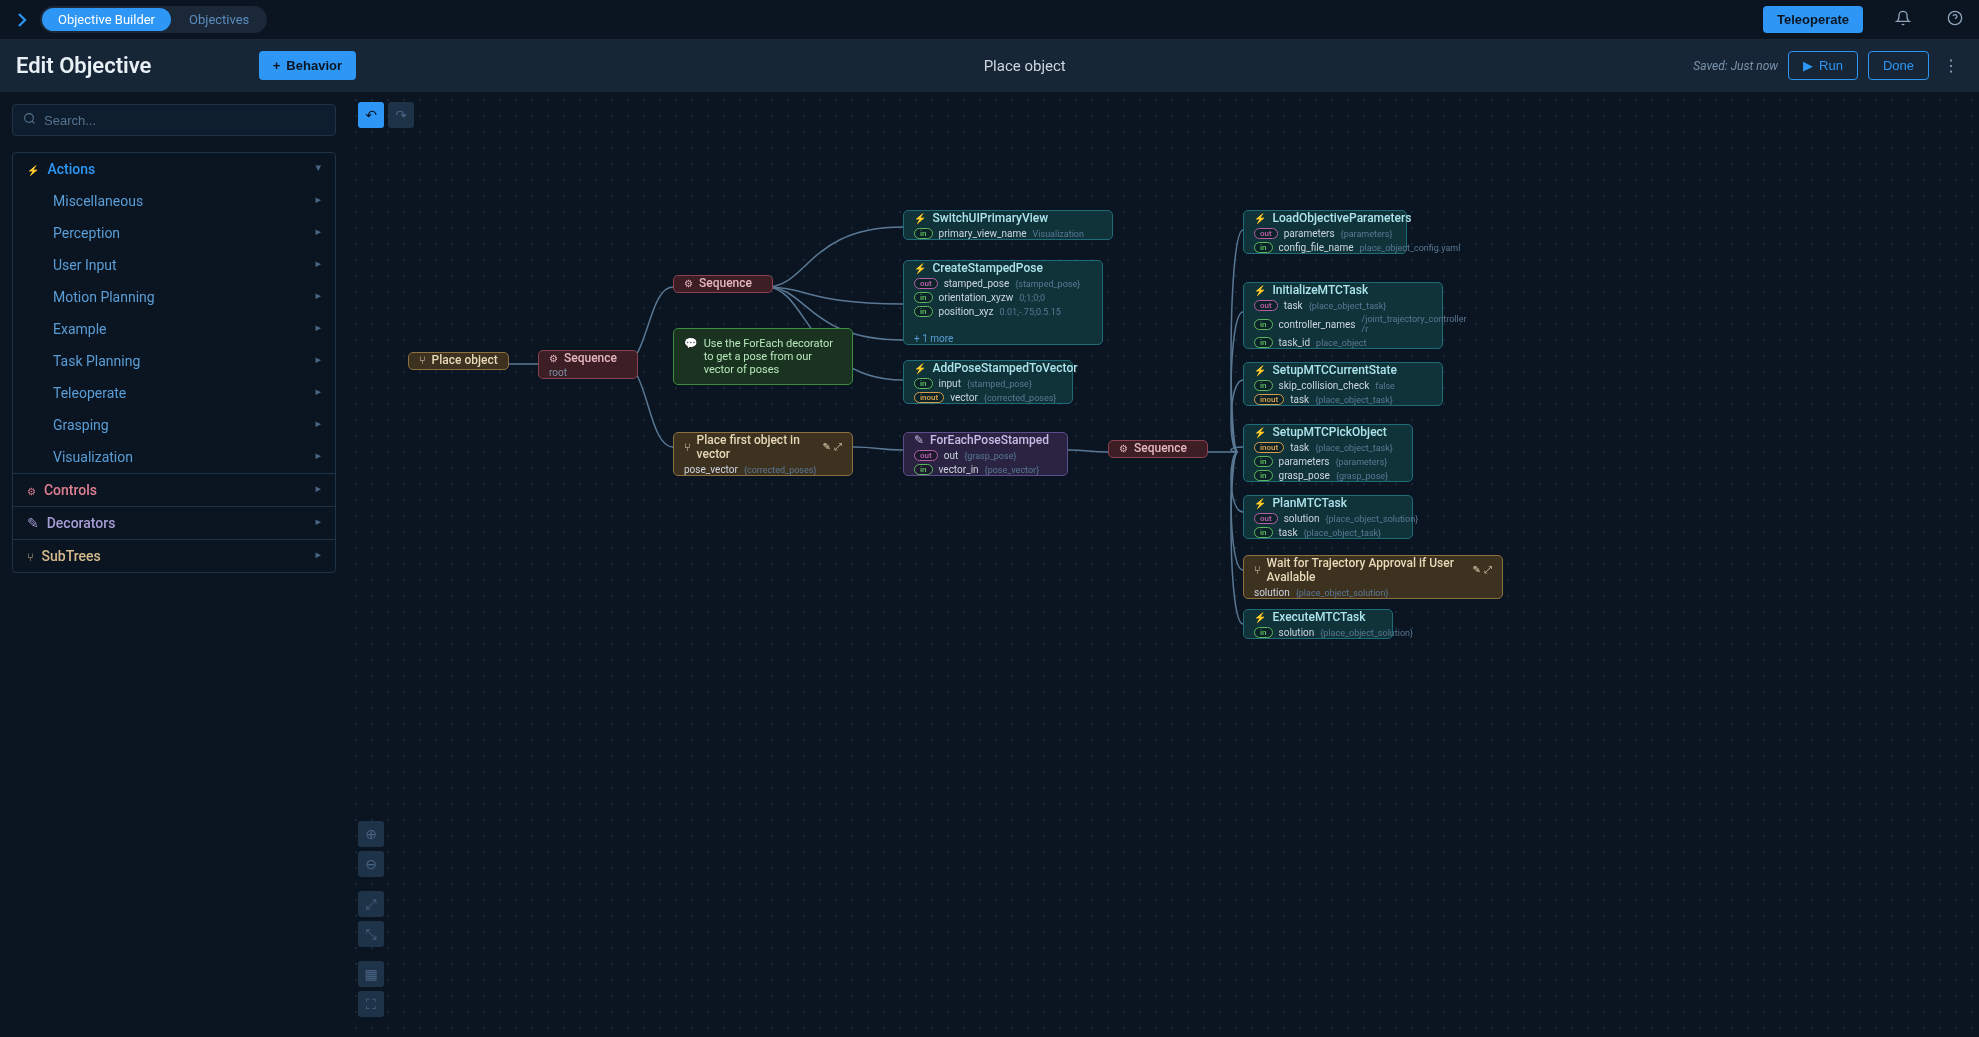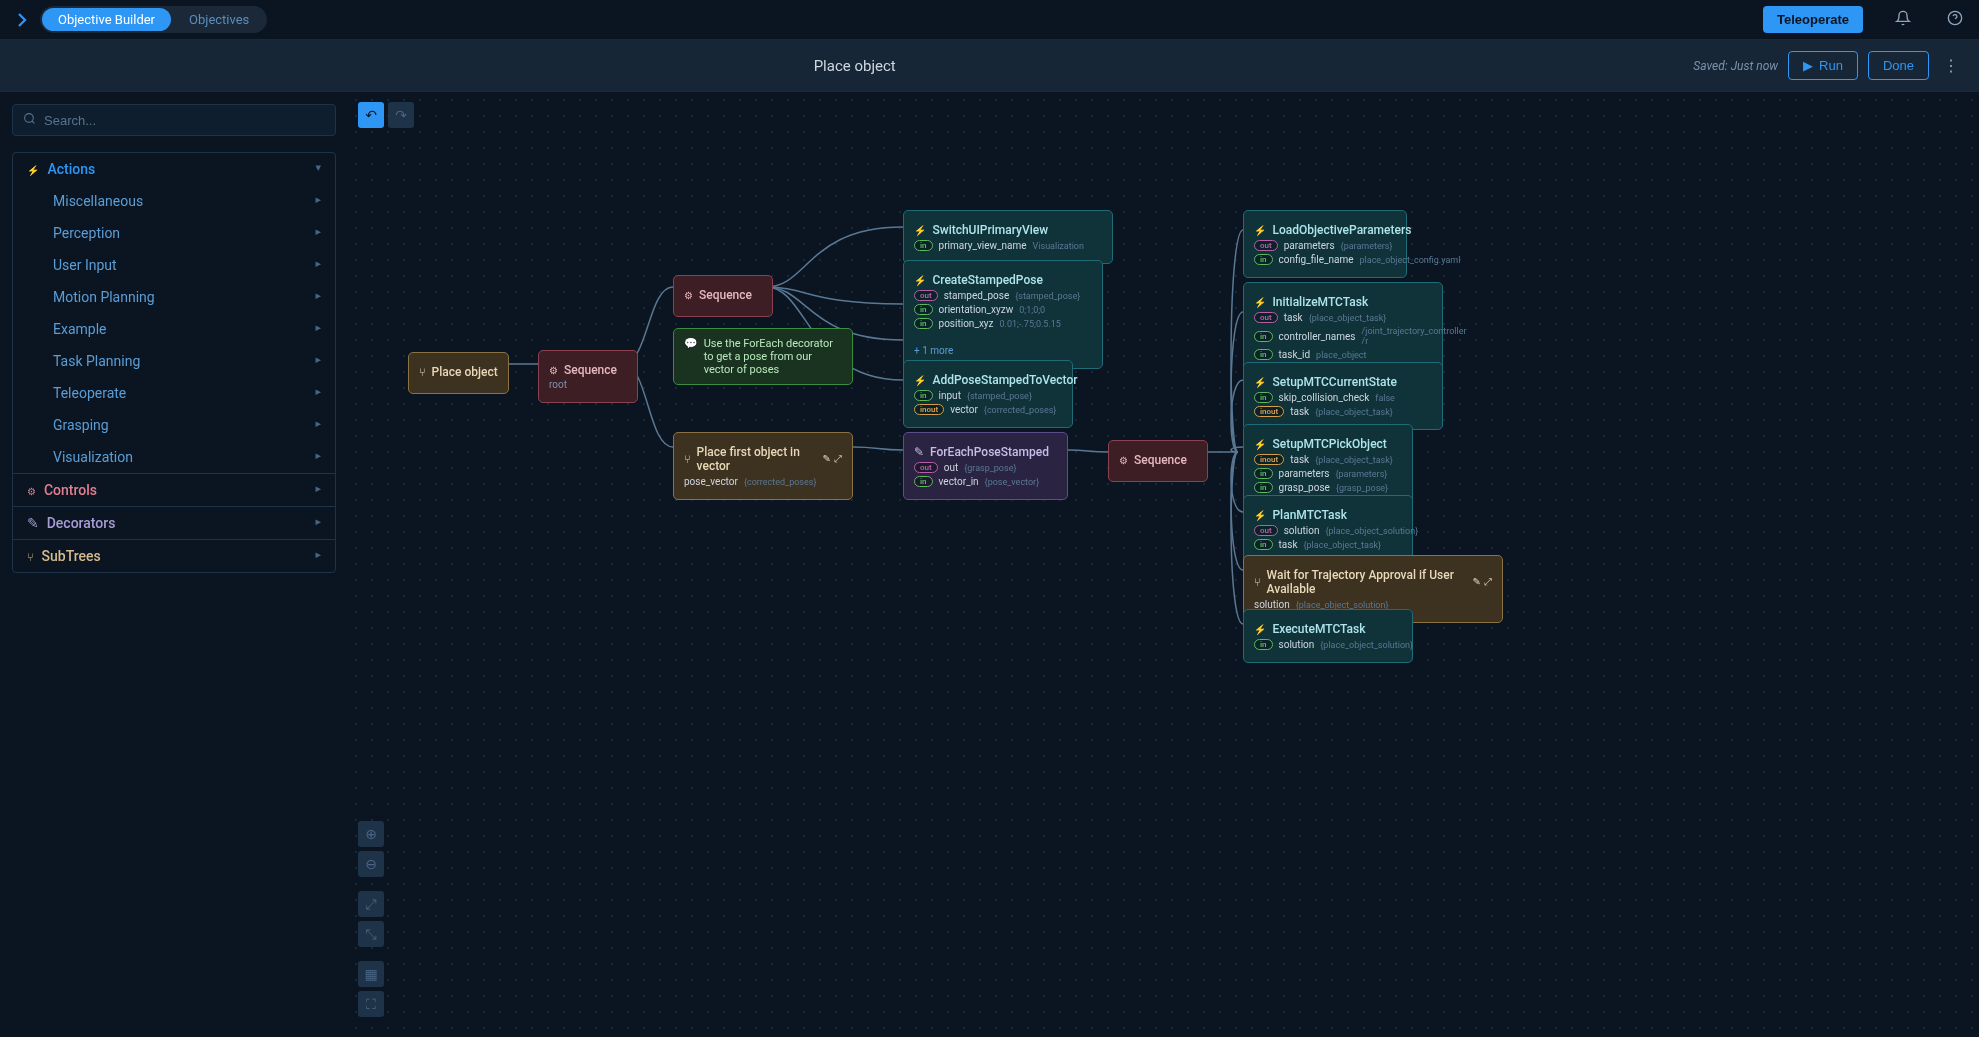--- a/index.html
+++ b/index.html
@@ -41,21 +41,21 @@
 .tree-item.subtrees { color: #d6bb8c; }
 .tree-left { display: flex; align-items: center; gap: 8px; }
 .chevron { color: #4a6585; font-size: 11px; }
 
 .canvas { flex: 1; position: relative; background: #0a1521; background-image: radial-gradient(circle, #1a2838 1px, transparent 1px); background-size: 16px 16px; overflow: hidden; }
 .canvas-tools-top { position: absolute; top: 10px; left: 10px; display: flex; gap: 4px; }
 .tool-btn { width: 26px; height: 26px; background: #2e96f5; border: none; border-radius: 3px; color: #0a1521; cursor: pointer; display: flex; align-items: center; justify-content: center; font-size: 14px; }
 .tool-btn.disabled { background: #1e3348; color: #4a6585; }
 .canvas-tools-left { position: absolute; bottom: 20px; left: 10px; display: flex; flex-direction: column; gap: 4px; }
 
-.node { position: absolute; border-radius: 5px; padding: 12px 10px; font-size: 12px; min-width: 100px; }
+.node { position: absolute; border-radius: 5px; padding: 0 10px; font-size: 12px; min-width: 100px; }
 .node-header { display: flex; align-items: center; gap: 6px; font-weight: 500; margin-bottom: 2px; }
 .node-sub { font-size: 10px; color: #7a93ac; }
 
 .node.subtree { background: #3d3120; border: 1px solid #8c7141; color: #e8d9b8; }
 .node.sequence { background: #3d1e24; border: 1px solid #8c4151; color: #e8b8c1; }
 .node.action { background: #10333a; border: 1px solid #1f6c78; color: #aee5ec; }
 .node.decorator { background: #2a2442; border: 1px solid #5d4d8c; color: #c8bce8; }
 .node.comment { background: #1a3320; border: 1px solid #3c8c41; color: #b8e8bc; font-size: 11px; padding: 8px 10px; width: 180px; }
 
 .port-row { display: flex; align-items: center; gap: 6px; font-size: 10px; margin-top: 3px; }
@@ -101,20 +101,27 @@
     <button class="icon-btn">
       <svg width="16" height="16" viewBox="0 0 24 24" fill="none" stroke="currentColor" stroke-width="2">
           <circle cx="12" cy="12" r="10"></circle>
           <path d="M9.09 9a3 3 0 0 1 5.83 1c0 2-3 3-3 3M12 17h.01"></path>
         </svg>
     </button>
   </div>
 </div>
 
 <div class="header">
+  <div class="header-left">
+    <div class="header-title">Edit Objective</div>
+    <button class="behavior-btn">
+      <span>+</span>
+      <span>Behavior</span>
+    </button>
+  </div>
   <div class="header-center">Place object</div>
   <div class="header-right">
     <span class="saved-text">Saved: Just now</span>
     <button class="outline-btn">
       <span>▶</span>
       <span>Run</span>
     </button>
     <button class="outline-btn">Done</button>
     <button class="icon-btn">⋮</button>
   </div>
@@ -458,21 +465,21 @@
             <span>✎</span>
             <span>⤢</span>
           </span>
         </div>
       <div class="port-row">
           <span class="port-name">solution</span>
           <span class="port-value braced">place_object_solution</span>
         </div>
     </div>
 
-    <div class="node action" style="left:895px;top:517px;width:170px">
+    <div class="node action" style="left:895px;top:517px;width:150px">
       <div class="node-header">
           <span class="bolt-icon"></span>
           <span>ExecuteMTCTask</span>
         </div>
       <div class="port-row">
           <span class="port-badge in">in</span>
           <span class="port-name">solution</span>
           <span class="port-value braced">place_object_solution</span>
         </div>
     </div>

